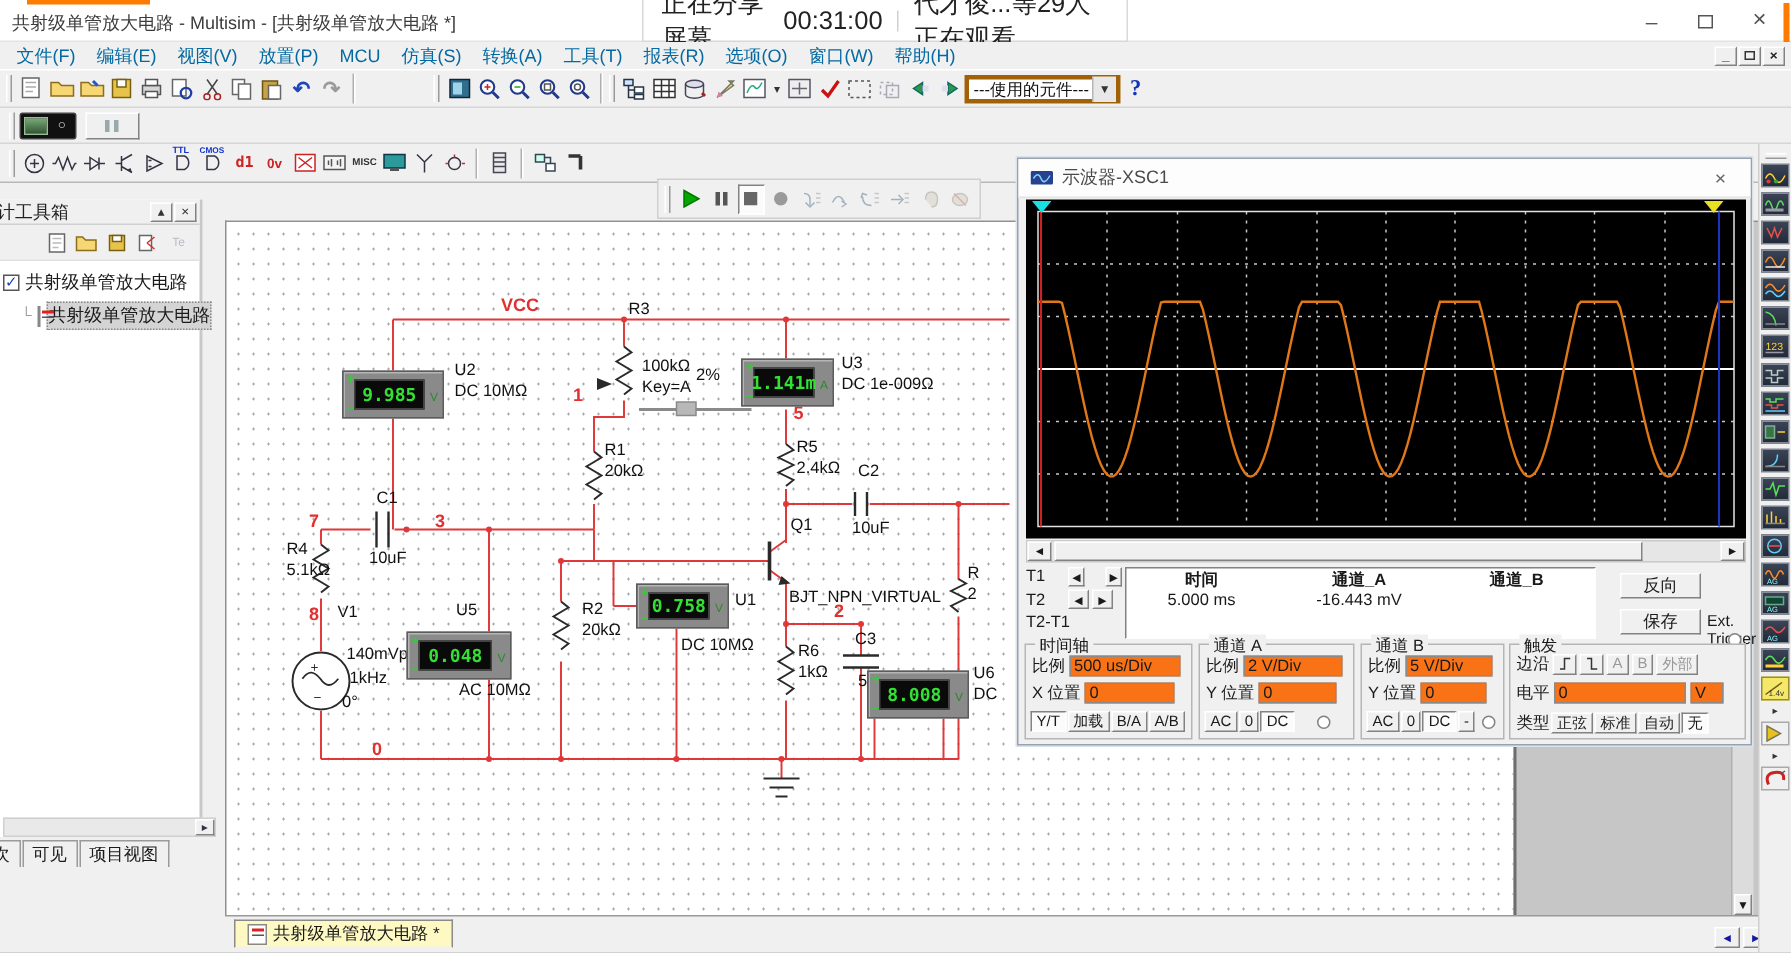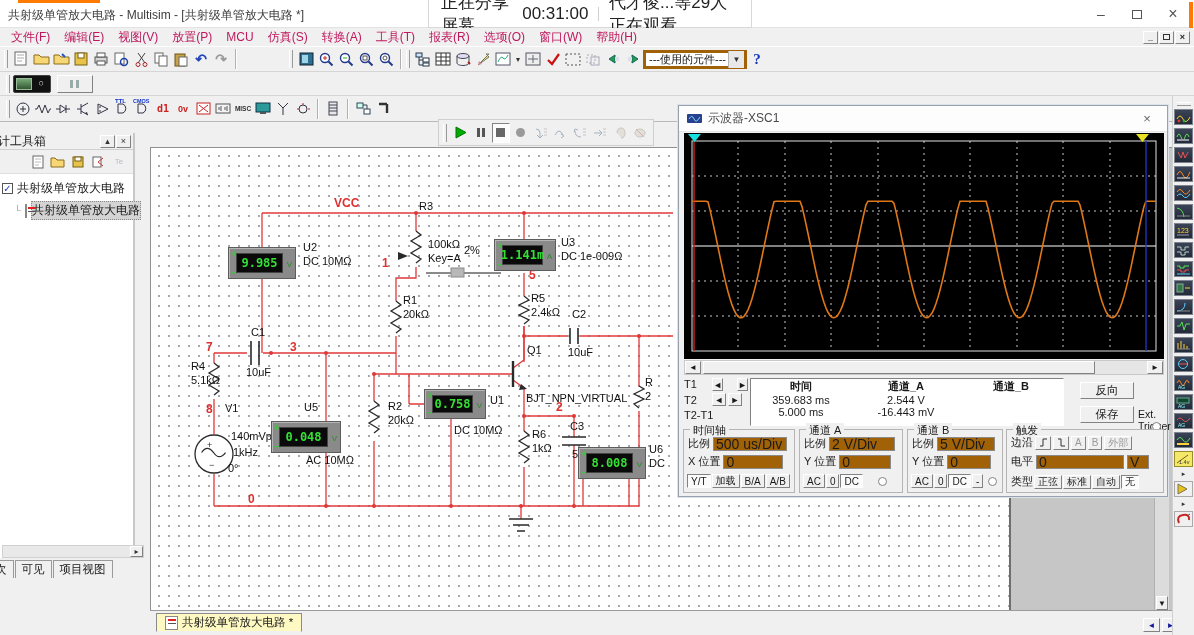--- a/index.html
+++ b/index.html
@@ -10,21 +10,21 @@
 .sunken{border-color:#828282 #fff #fff #828282 !important;background:#fbfbfb !important}
 
 #titlebar{left:0;top:0;width:1194px;height:28px;background:#fff;border-bottom:1px solid #e3e3e3}
 #title-text{left:8px;top:7px;color:#3c3c3c;font-size:12px}
 .share-box{left:428px;top:0;width:324px;height:28px;background:#fff;border:1px solid #d8d8d8;border-top:none;display:flex;align-items:center;gap:10px;padding:0 12px;font-size:17px;color:#222}
 .share-div{width:1px;height:14px;background:#d0d0d0}
 .wbtn{top:2px;width:32px;height:24px;display:flex;align-items:center;justify-content:center;color:#555;font-size:14px}
 .orange-seg{background:#ff7a00}
 
 #menubar{left:0;top:28px;width:1194px;height:18px;background:#f0f0f0;display:flex;align-items:center;padding-left:4px;gap:0}
-#menubar .mi{padding:1px 7px;color:#be185d}
+#menubar .mi{padding:1px 7px;color:#0369a1}
 .mdibtn{width:15px;height:13px;font-size:9px;font-weight:bold;color:#222}
 
 .tbrow{background:#f0f0f0;display:flex;align-items:center}
 #toolbar1{left:0;top:46px;width:1194px;height:26px;border-top:1px solid #fff;border-bottom:1px solid #d5d5d5;padding-left:4px}
 #toolbar2{left:0;top:72px;width:1194px;height:24px;border-bottom:1px solid #d5d5d5;padding-left:6px}
 #comptb{left:0;top:96px;width:1194px;height:26px;border-bottom:1px solid #b8b8b8;padding-left:6px}
 .tsep{width:2px;height:20px;border-left:1px solid #b0b0b0;border-right:1px solid #fff;margin:0 4px}
 .tic{width:20px;height:20px;display:inline-flex;align-items:center;justify-content:center}
 .tic svg{display:block}
 .combo{width:104px;height:19px;border:3px solid #a16207;background:#fff;display:flex;align-items:center;font-size:11px;padding-left:3px;color:#111}
@@ -76,21 +76,21 @@
 #cursor-table{position:absolute;left:66px;top:0;width:314px;height:48px;background:#fff;border:1px solid;border-color:#828282 #fff #fff #828282;font-size:11px}
 .ct-head{display:flex;font-weight:bold}
 .ct-row{display:flex}
 .ct-c1{width:100px;text-align:center}
 .ct-c2{width:110px;text-align:center}
 .ct-c3{width:100px;text-align:center}
 .scope-btn{position:absolute;width:54px;height:17px;font-size:11.5px}
 .fieldset{position:absolute;top:323px;height:64px;border:1px solid #b5b5b5;background:#f0f0f0}
 .fieldset .legend{position:absolute;top:-7px;left:6px;background:#f0f0f0;padding:0 3px;font-size:11px}
 .frow{position:absolute;display:flex;align-items:center;gap:3px;font-size:11px;white-space:nowrap}
-.fin{height:14px;border:1px solid #8a8a8a;background:#a16207;font-size:14px;padding:0 2px;display:flex;align-items:center}
+.fin{height:14px;border:1px solid #8a8a8a;background:#f97316;font-size:11px;padding:0 2px;display:flex;align-items:center}
 .mbtn{height:14px;border:1px solid;border-color:#fff #828282 #828282 #fff;background:#f0f0f0;font-size:10px;display:inline-flex;align-items:center;justify-content:center;padding:0 3px}
 .gray{color:#999}
 .radio{width:9px;height:9px;border:1px solid #828282;border-radius:50%;background:#fff}
 
 #instbar{left:1172px;top:96px;width:22px;height:539px;background:#f0f0f0;border-left:1px solid #cfcfcf;display:flex;flex-direction:column;align-items:center;gap:3px;padding-top:6px;z-index:12}
 .inst{width:19px;height:16px;background:linear-gradient(#3a4456,#232a38);border:1px solid #7d848f;position:relative;overflow:hidden}
 .inst svg{display:block}
 .inst.y{background:#f4e86a;border-color:#9a8c2a}
 
 #doctabs{left:150px;top:610px;width:1044px;height:22px;background:#f0f0f0;border-top:1px solid #9a9a9a;display:flex;align-items:flex-end}
@@ -756,25 +756,20 @@
           </div>
         <div style="margin-top:3px">T2-T1</div>
       </div>
       <div id="cursor-table">
         <div class="ct-head">
           <span class="ct-c1">时间</span>
           <span class="ct-c2">通道_A</span>
           <span class="ct-c3">通道_B</span>
         </div>
         <div class="ct-row">
-          <span class="ct-c1">359.683 ms</span>
-          <span class="ct-c2">2.544 V</span>
-          <span class="ct-c3"></span>
-        </div>
-        <div class="ct-row">
           <span class="ct-c1">5.000 ms</span>
           <span class="ct-c2">-16.443 mV</span>
           <span class="ct-c3"></span>
         </div>
       </div>
       <span class="btn3d scope-btn" style="left:396px;top:4px">反向</span>
       <span class="btn3d scope-btn" style="left:396px;top:28px">保存</span>
       <span class="abs" style="left:454px;top:30px;font-size:10.5px">Ext. Trigger</span>
       <span class="abs radio" style="left:468px;top:44px"></span>
     </div>

